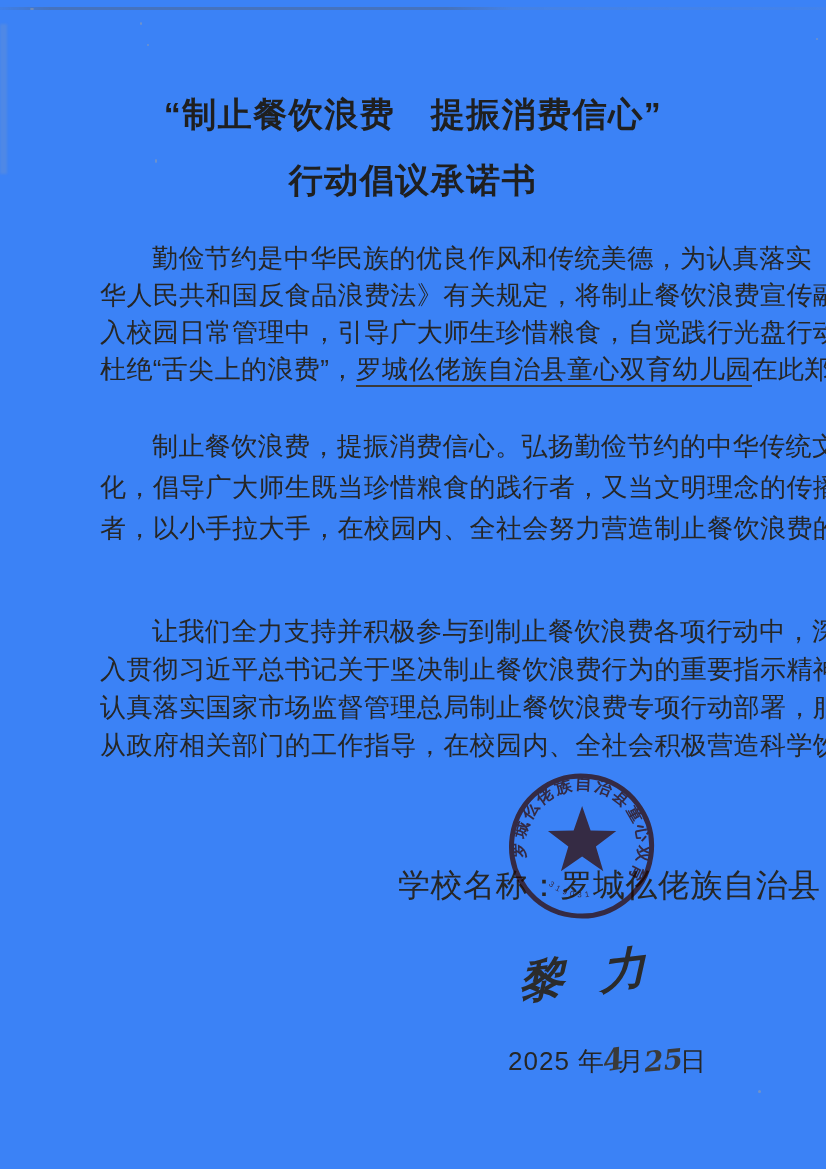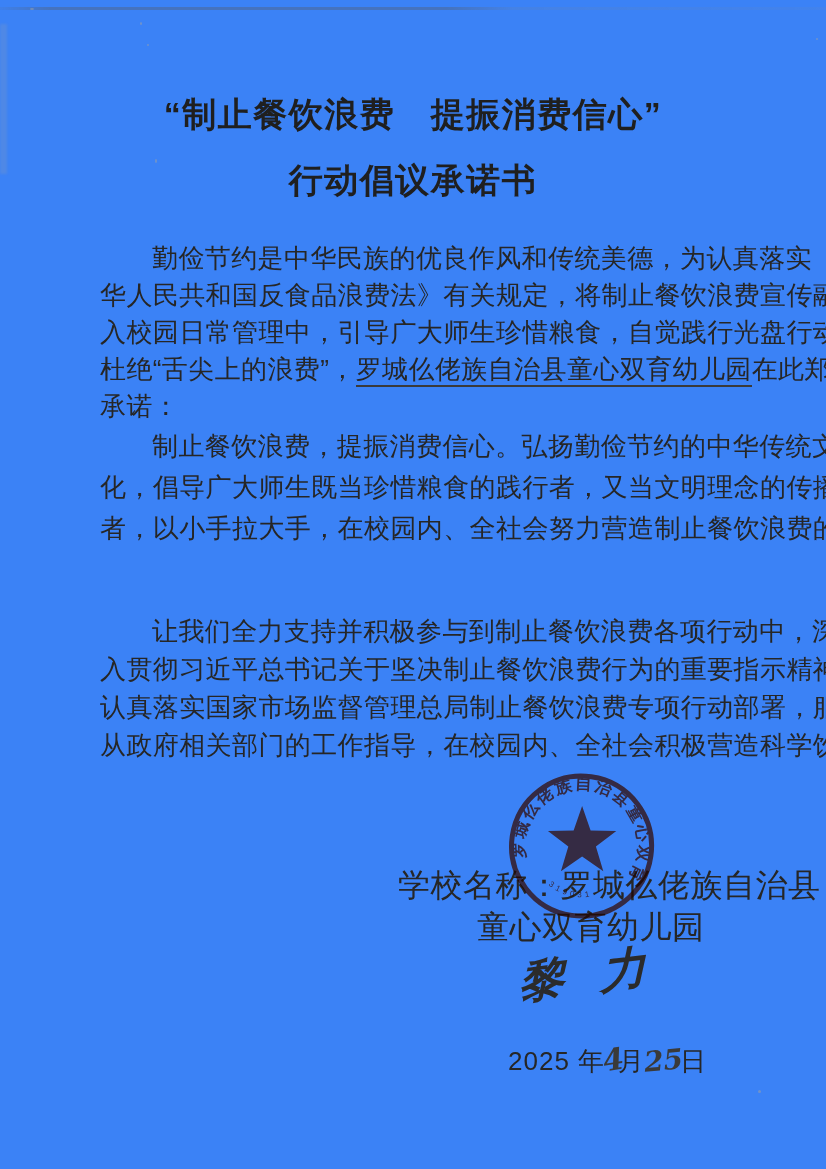--- a/index.html
+++ b/index.html
@@ -119,39 +119,37 @@
   <div class="title title-1">“制止餐饮浪费　提振消费信心”</div>
   <div class="title title-2">行动倡议承诺书</div>
 
   <div id="p1" class="para">
     <div class="line indent">勤俭节约是中华民族的优良作风和传统美德，为认真落实《中</div>
     <div class="line">华人民共和国反食品浪费法》有关规定，将制止餐饮浪费宣传融</div>
     <div class="line">入校园日常管理中，引导广大师生珍惜粮食，自觉践行光盘行动，</div>
     <div class="line">
       <span>杜绝“舌尖上的浪费”，</span><span class="uline">罗城仫佬族自治县童心双育幼儿园</span><span>在此郑重</span>
     </div>
-    <div class="line">承诺：</div>
   </div>
 
   <div id="p2" class="para">
     <div class="line indent">制止餐饮浪费，提振消费信心。弘扬勤俭节约的中华传统文</div>
     <div class="line">化，倡导广大师生既当珍惜粮食的践行者，又当文明理念的传播</div>
     <div class="line">者，以小手拉大手，在校园内、全社会努力营造制止餐饮浪费的</div>
   </div>
 
   <div id="p3" class="para">
     <div class="line indent">让我们全力支持并积极参与到制止餐饮浪费各项行动中，深</div>
     <div class="line">入贯彻习近平总书记关于坚决制止餐饮浪费行为的重要指示精神，</div>
     <div class="line">认真落实国家市场监督管理总局制止餐饮浪费专项行动部署，服</div>
     <div class="line">从政府相关部门的工作指导，在校园内、全社会积极营造科学饮</div>
   </div>
 
   <div class="school-block">
     <div>学校名称：罗城仫佬族自治县</div>
-    <div class="school-line2">童心双育幼儿园</div>
   </div>
 
   <div class="signature">黎 力</div>
 
   <div class="date-block">
     <span>2025 年</span><span class="hand hand-month">4</span><span>月</span><span class="hand hand-day">25</span><span>日</span>
   </div>
 
   <svg class="stamp" viewBox="0 0 150 160">
     <defs>

